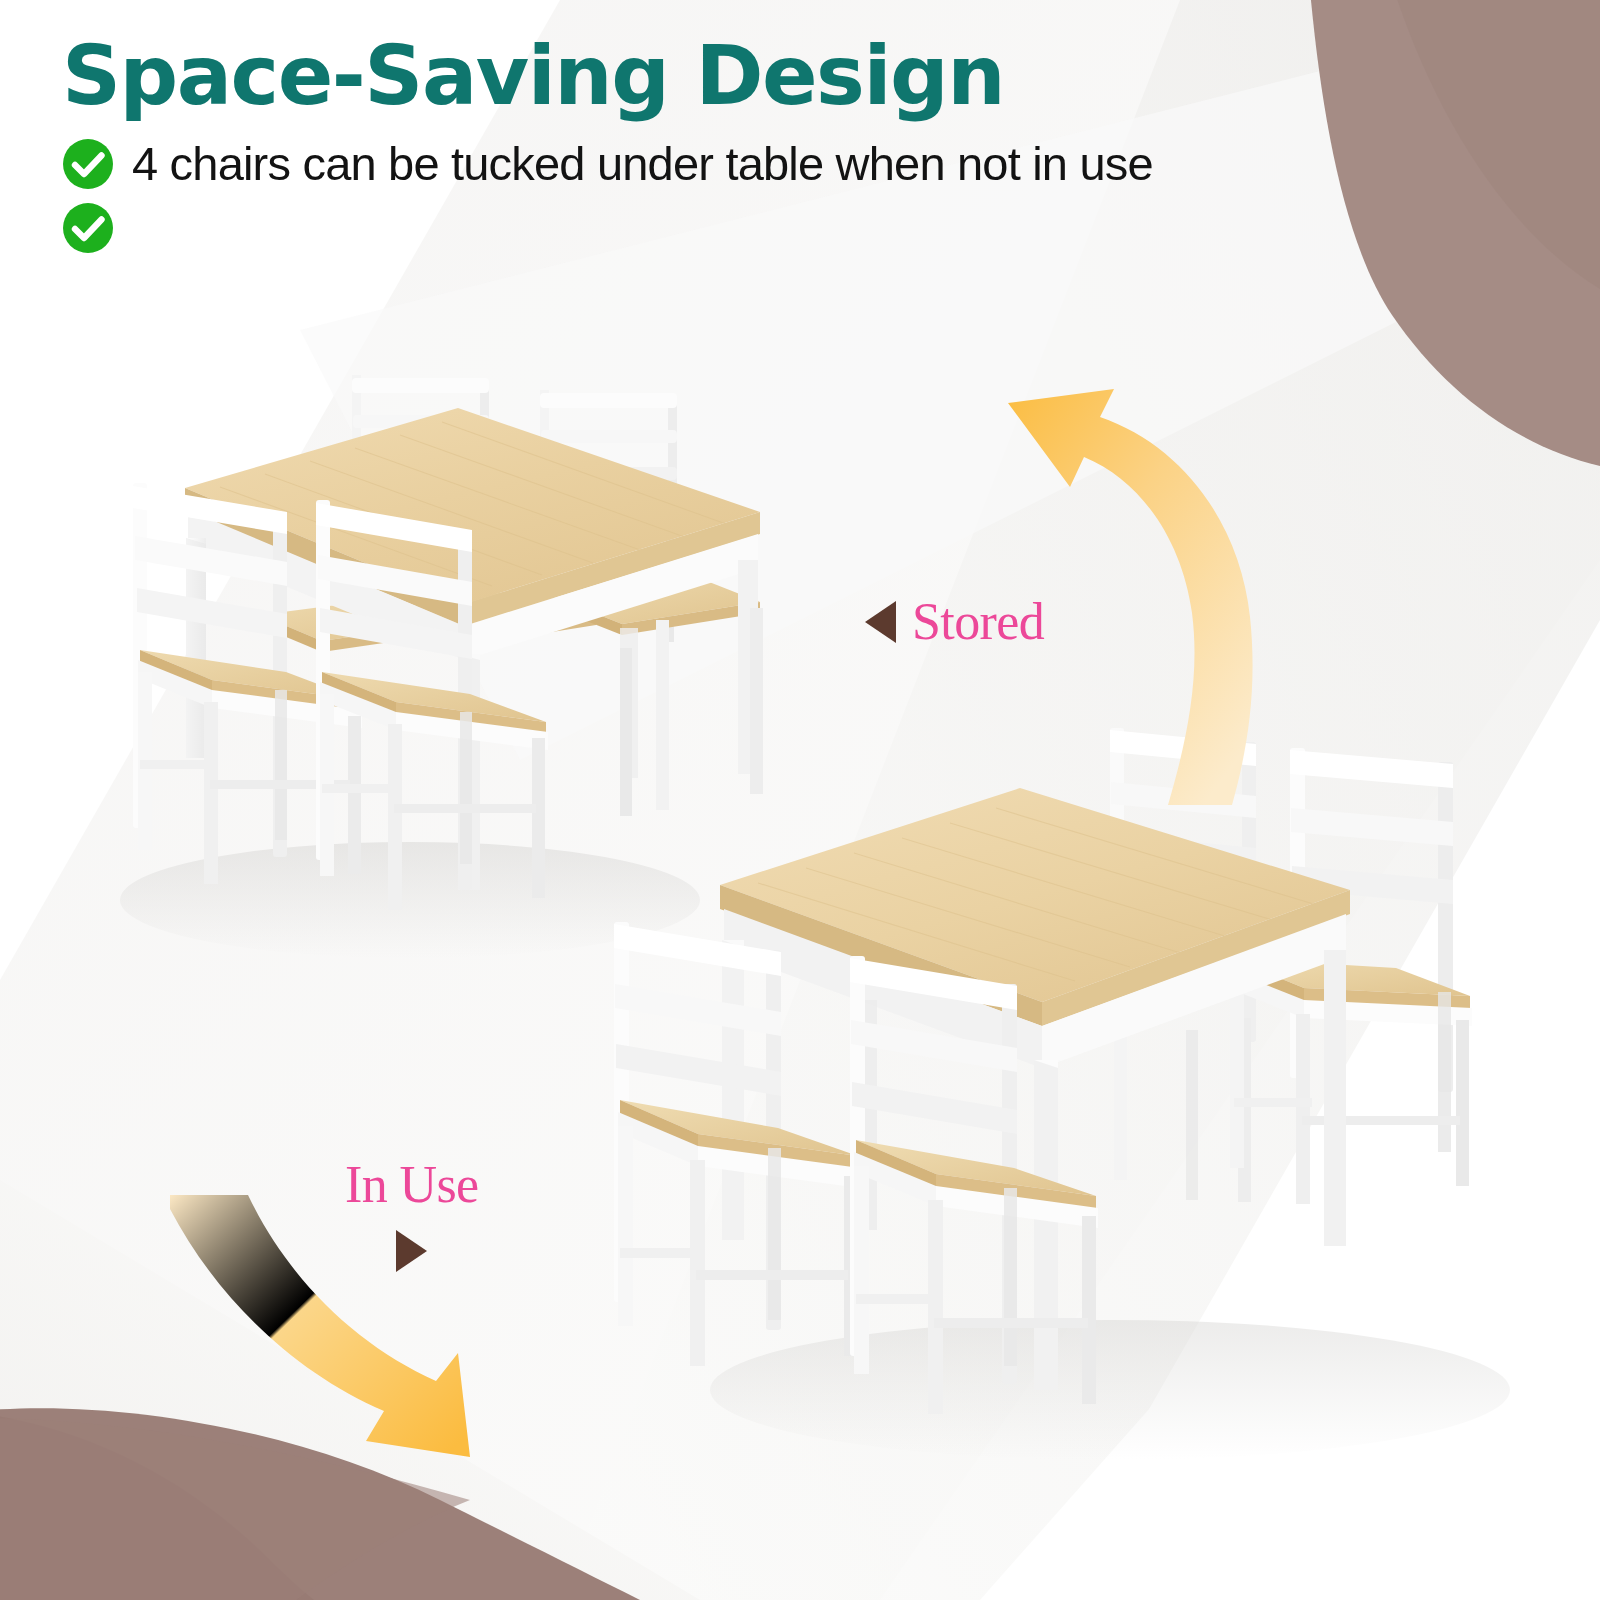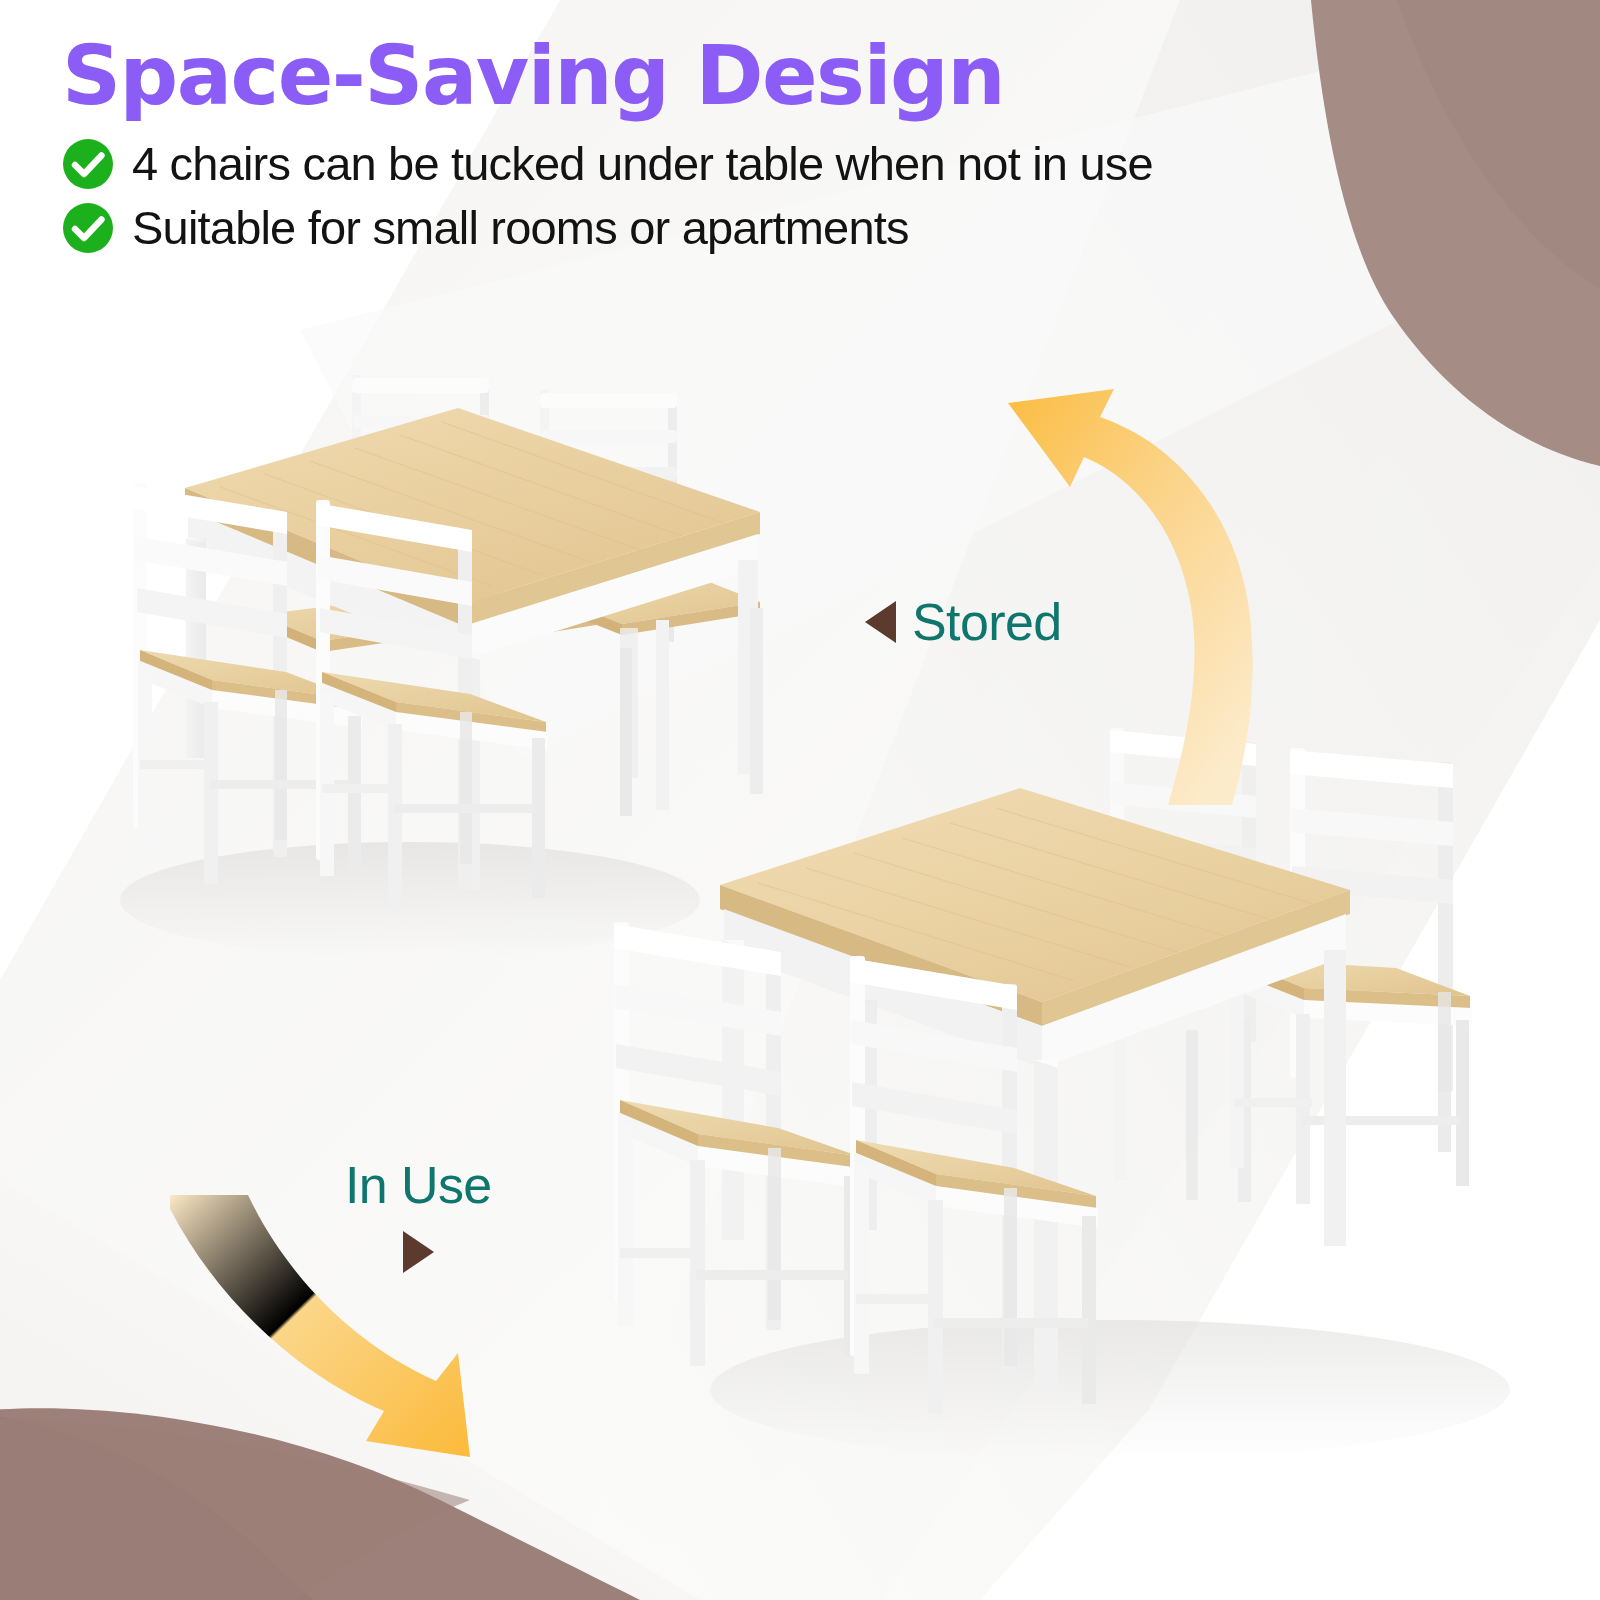--- a/index.html
+++ b/index.html
@@ -11,40 +11,40 @@
   }
   #stage{position:absolute;inset:0;width:1600px;height:1600px;overflow:hidden;background:#ffffff;}
 
   
   .bg-layer{position:absolute;inset:0;width:1600px;height:1600px;pointer-events:none;}
 
   
   .header{position:absolute;left:62px;top:34px;width:1480px;}
   .title{
     font-size:82px;line-height:1.02;font-weight:bold;
-    color:#8b5cf6;letter-spacing:-1.5px;
+    color:#0f766e;letter-spacing:-1.5px;
     font-family:"DejaVu Sans", sans-serif;
     margin:0;white-space:nowrap;
   }
   .bullets{margin-top:20px;}
   .bullet{
     display:flex;align-items:flex-end;gap:18px;
     margin-bottom:12px;
   }
   .check-icon{flex:0 0 auto;width:52px;height:52px;display:block;}
   .bullet-text{
     font-size:47px;color:#131313;line-height:1.1;white-space:nowrap;
     font-family:"Liberation Sans", sans-serif;letter-spacing:-0.8px;
   }
 
   
   .callout{position:absolute;display:flex;align-items:center;gap:16px;}
   .callout-text{
-    font-size:52px;color:#0f766e;letter-spacing:-0.6px;
-    font-family:Liberation Sans, sans-serif;white-space:nowrap;
+    font-size:52px;color:#ec4899;letter-spacing:-0.6px;
+    font-family:Liberation Serif, serif;white-space:nowrap;
   }
   .tri{width:0;height:0;display:block;}
   .tri-left{border-top:21px solid transparent;border-bottom:21px solid transparent;border-right:31px solid #5C3A2E;}
   .tri-right{border-top:21px solid transparent;border-bottom:21px solid transparent;border-left:31px solid #5C3A2E;}
   #callout-stored{left:865px;top:592px;}
   #callout-inuse{left:345px;top:1155px;flex-direction:column;}
 
   
   .scene{position:absolute;}
   #scene-stored{left:60px;top:360px;width:720px;height:640px;}
@@ -111,21 +111,20 @@
           <path d="M13 27 L22 36 L39.5 17.5" fill="none" stroke="#FFFFFF" stroke-width="6.4" stroke-linecap="round" stroke-linejoin="round"></path>
         </svg>
         <span class="bullet-text">4 chairs can be tucked under table when not in use</span>
       </div>
 
       <div class="bullet">
         <svg class="check-icon" viewBox="0 0 52 52">
           <circle cx="26" cy="26" r="25" fill="#1DB01D"></circle>
           <path d="M13 27 L22 36 L39.5 17.5" fill="none" stroke="#FFFFFF" stroke-width="6.4" stroke-linecap="round" stroke-linejoin="round"></path>
         </svg>
-        <span class="bullet-text">Suitable for small rooms or apartments</span>
       </div>
 
     </div>
   </div>
 
   <svg class="scene" id="scene-stored" viewBox="0 0 720 640">
     <defs>
       <linearGradient id="woodTopA" x1="0.15" y1="0" x2="0.85" y2="1">
         <stop offset="0%" stop-color="#EFD9AE"></stop>
         <stop offset="45%" stop-color="#E9D0A0"></stop>

